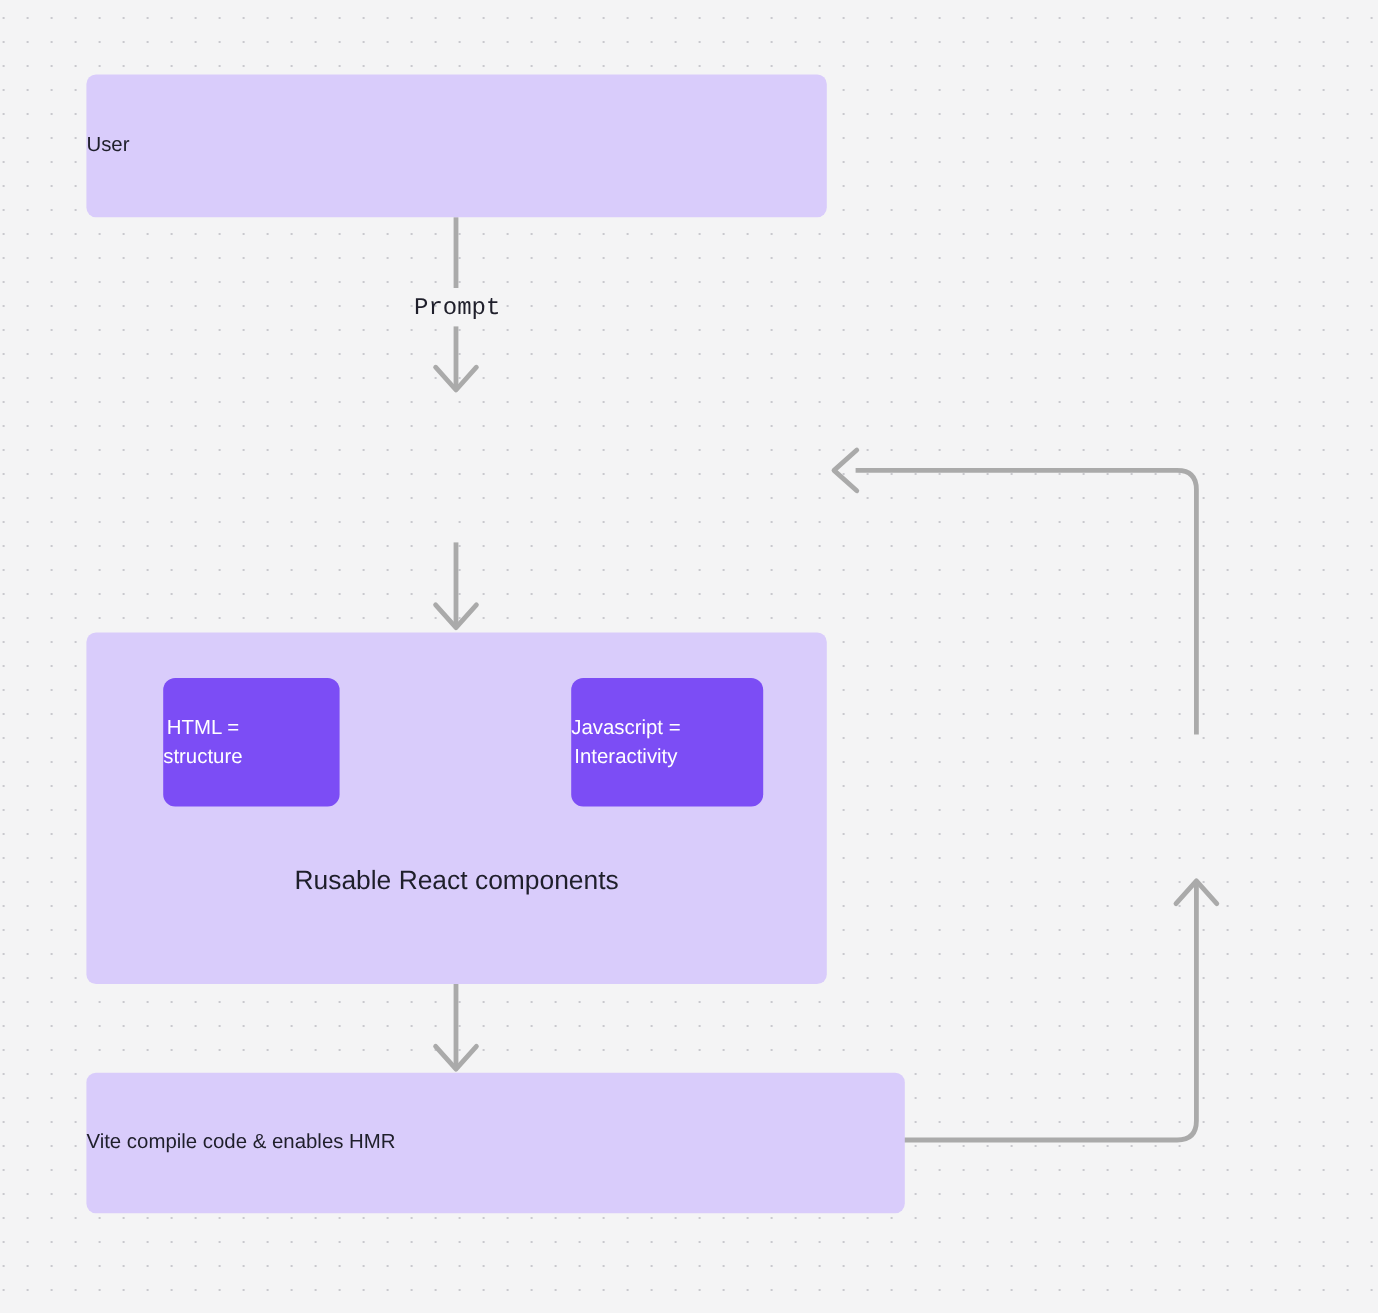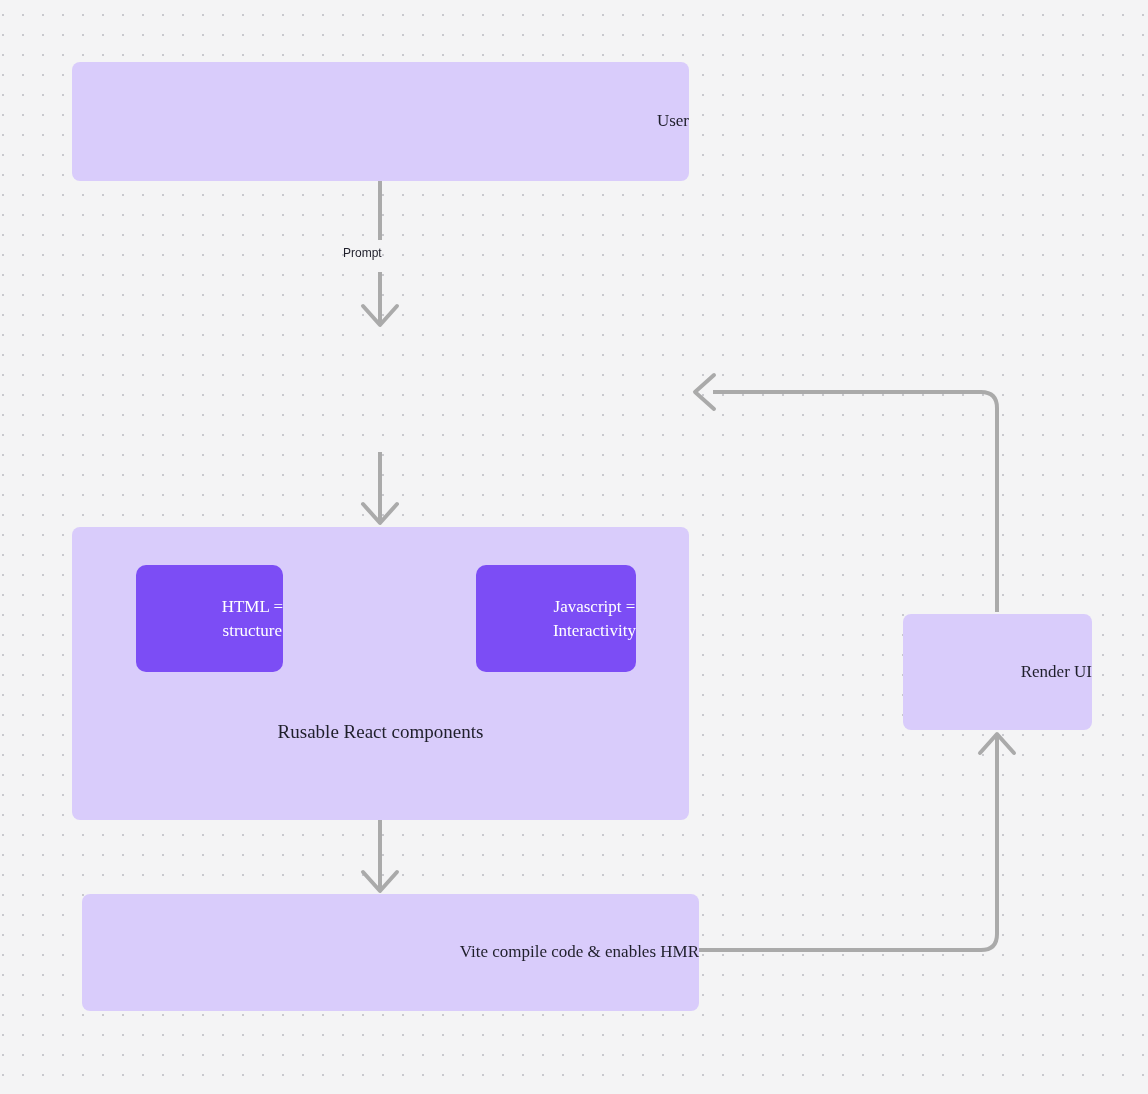--- a/index.html
+++ b/index.html
@@ -16,54 +16,53 @@
     background-size: 20px 20px;
     background-position: 13px 5px;
     overflow: hidden;
     font-family: "Liberation Sans", sans-serif;
   }
   .node {
     position: absolute;
     box-sizing: border-box;
     display: flex;
     align-items: center;
-    justify-content: flex-end;
+    justify-content: flex-start;
     text-align: center;
     border-radius: 8px;
-    font-family: Liberation Serif, serif;
   }
   .node-light {
     background: #d9ccfb;
     color: #1f1f2b;
     font-size: 17px;
     line-height: 1.35;
   }
   .node-dark {
     background: #7c4df5;
     color: #ffffff;
     font-size: 17px;
     line-height: 1.4;
     border-radius: 10px;
-    padding-left: 28px;
   }
   .group-label {
     position: absolute;
     color: #1f1f2b;
-    font-size: 19px;
+    font-size: 22px;
     text-align: center;
     width: 100%;
     left: 0;
   }
   .edge-label {
     position: absolute;
     color: #1f1f2b;
-    font-size: 12px;
-    text-align: left;
+    font-size: 20px;
+    text-align: right;
     background: transparent;
     white-space: nowrap;
+    font-family: Liberation Mono, monospace;
   }
   svg.edges {
     position: absolute;
     left: 0;
     top: 0;
     width: 1148px;
     height: 1094px;
     pointer-events: none;
   }
   .edge-path {
@@ -135,21 +134,18 @@
     <div class="node node-dark" style="left:404px; top:38px; width:160px; height:107px;">
       <span>
         <span>Javascript =</span><br>
         <span>Interactivity</span>
       </span>
     </div>
 
     <div class="group-label" style="top:192px;">Rusable React components</div>
   </div>
 
-  <div class="node node-light" style="left:903px; top:614px; width:189px; height:116px;">
-    <span>Render UI</span>
-  </div>
 
-  <div class="node node-light" style="left:72px; top:894px; width:617px; height:117px;margin-left:10px;">
+  <div class="node node-light" style="left:72px; top:894px; width:682px; height:117px;">
     <span>Vite compile code &amp; enables HMR</span>
   </div>
 
 </div>
 
 </body></html>

